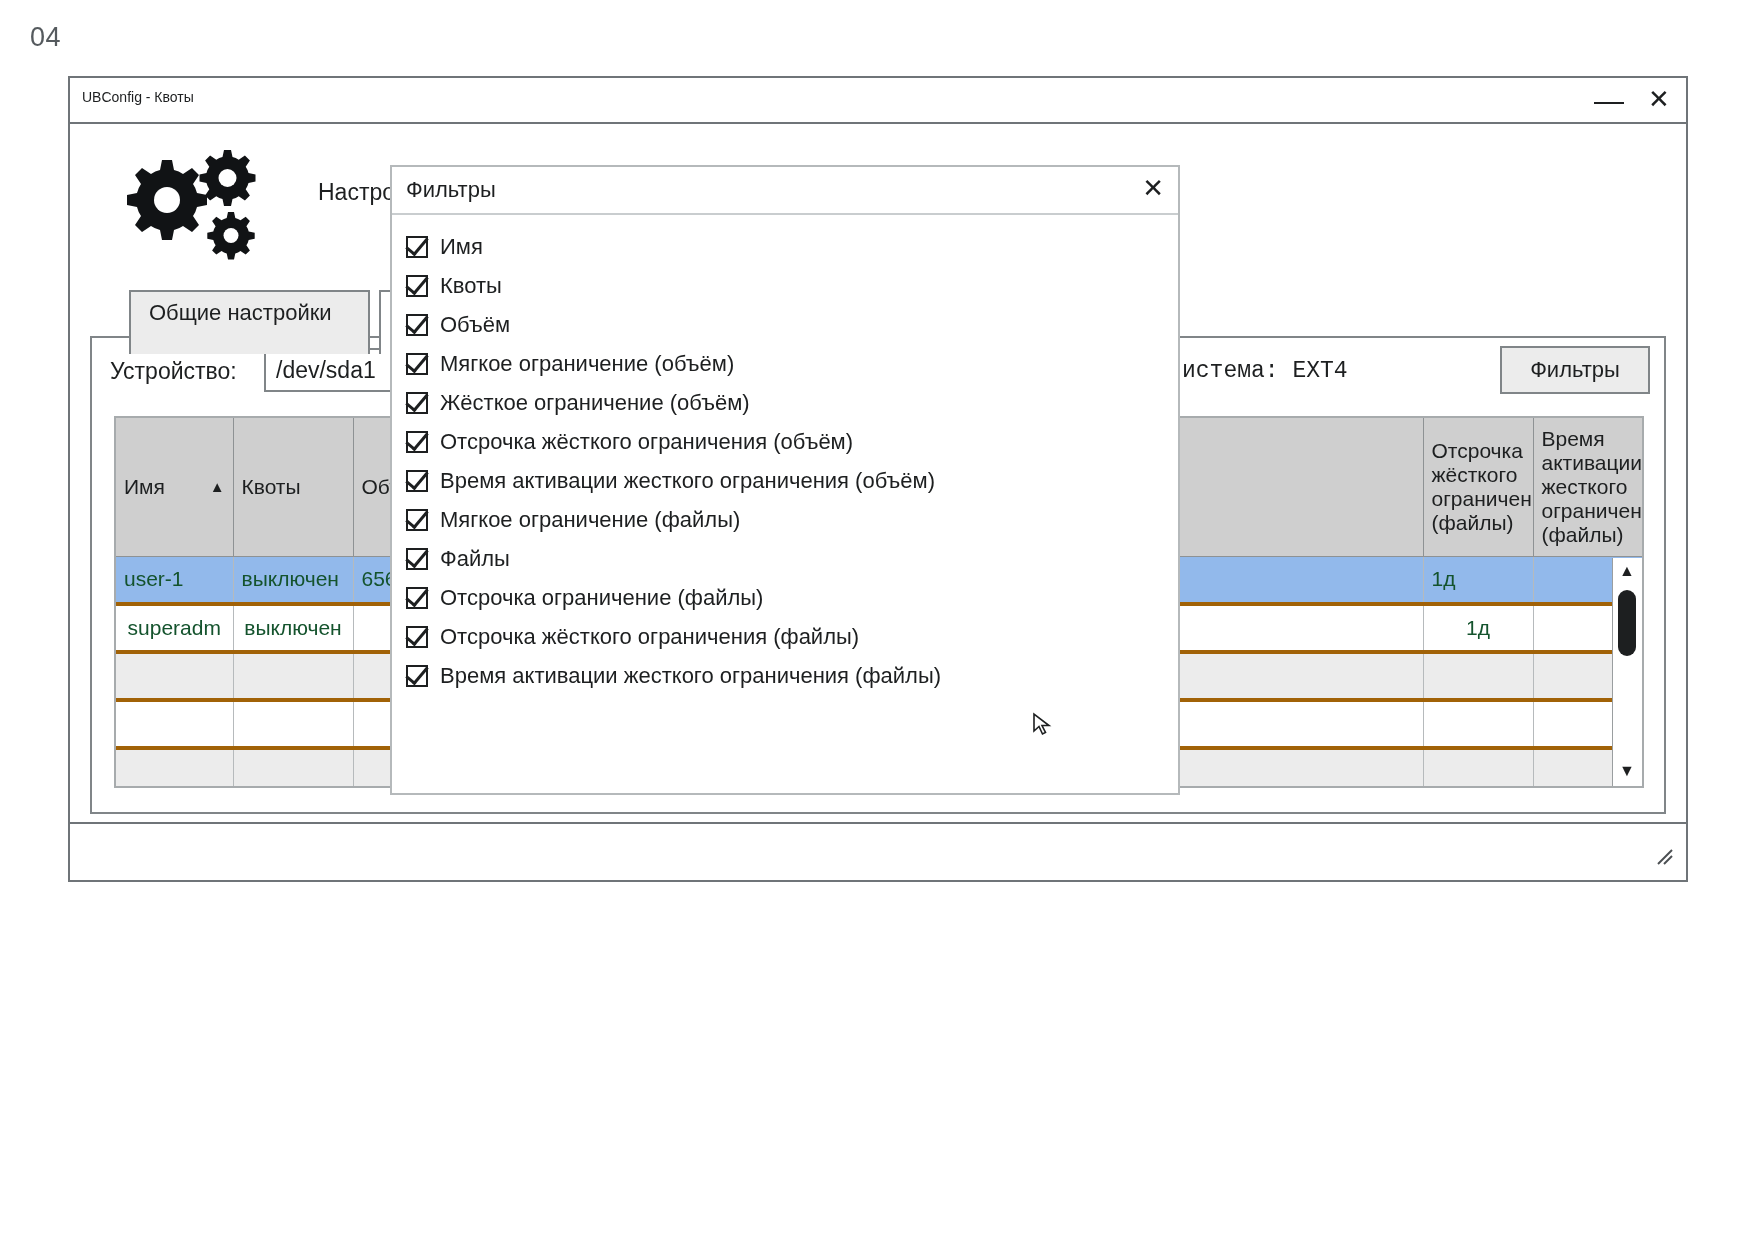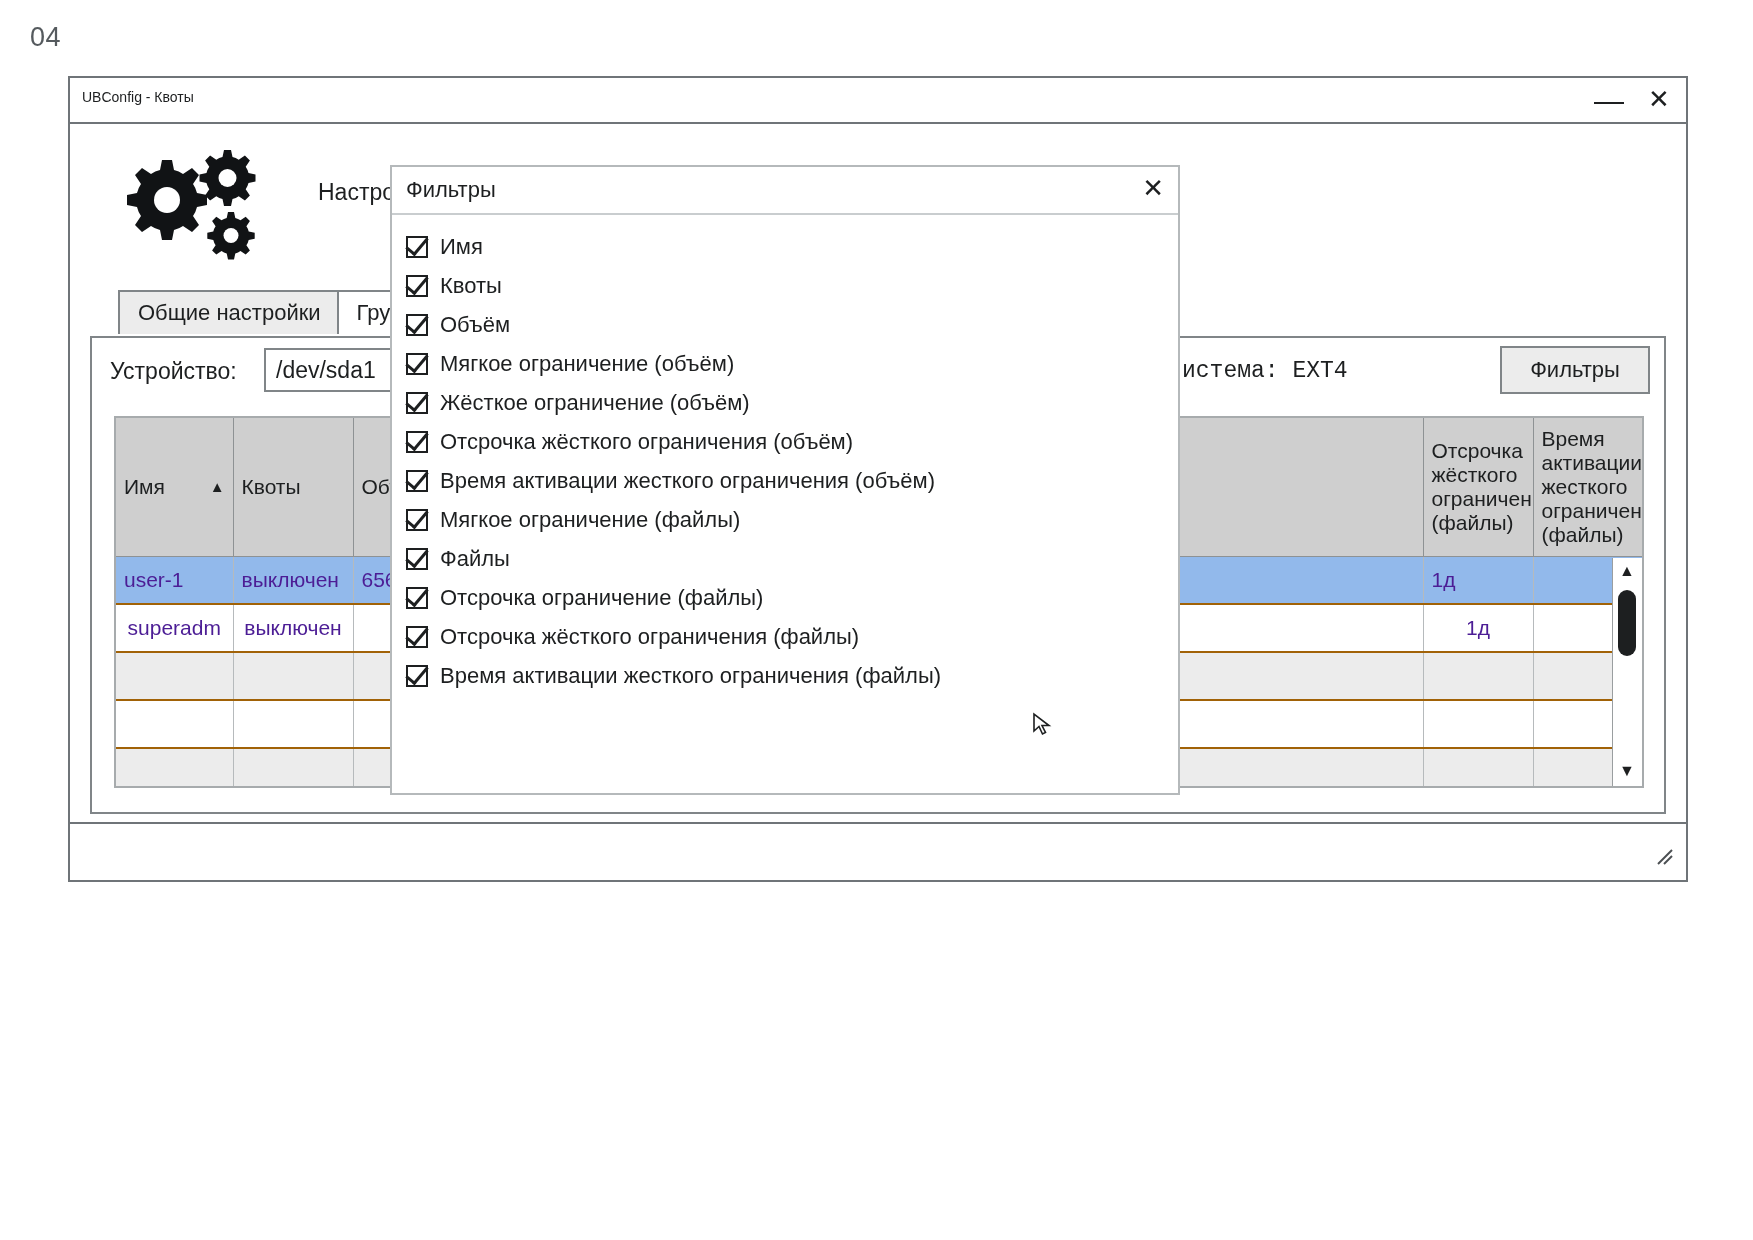--- a/index.html
+++ b/index.html
@@ -97,27 +97,28 @@
     left: 48px;
     top: 212px;
     display: flex;
     align-items: flex-end;
     z-index: 5;
   }
   .tab {
     border: 2px solid #808588;
     border-bottom: none;
     background: #ececec;
-    padding: 8px 16px 10px 18px;
+    padding: 8px 36px 10px 18px;
     font-size: 22px;
     color: #1d1f20;
     margin-right: -2px;
     white-space: nowrap;
     box-sizing: border-box;
-    height: 44px;
+    height: 64px;
+    margin-left: 11px;
   }
   .tab.active {
     background: #ececec;
   }
   .tab.second {
     background: #ffffff;
   }
 
   
   .panel {
@@ -214,23 +215,23 @@
     align-items: center;
     justify-content: space-between;
     gap: 6px;
   }
   .sort-arrow {
     font-size: 15px;
     color: #1d1f20;
   }
   table.grid td {
     border-right: 1px solid #b6babc;
-    border-bottom: 2px solid #a16207;
+    border-bottom: 4px solid #a16207;
     font-size: 21px;
-    color: #4c1d95;
+    color: #14532d;
     padding: 8px 8px;
     height: 48px;
     box-sizing: border-box;
     white-space: nowrap;
     overflow: hidden;
   }
   tr.row-sel td {
     background: #92b9eb;
   }
   tr.row-alt td {

